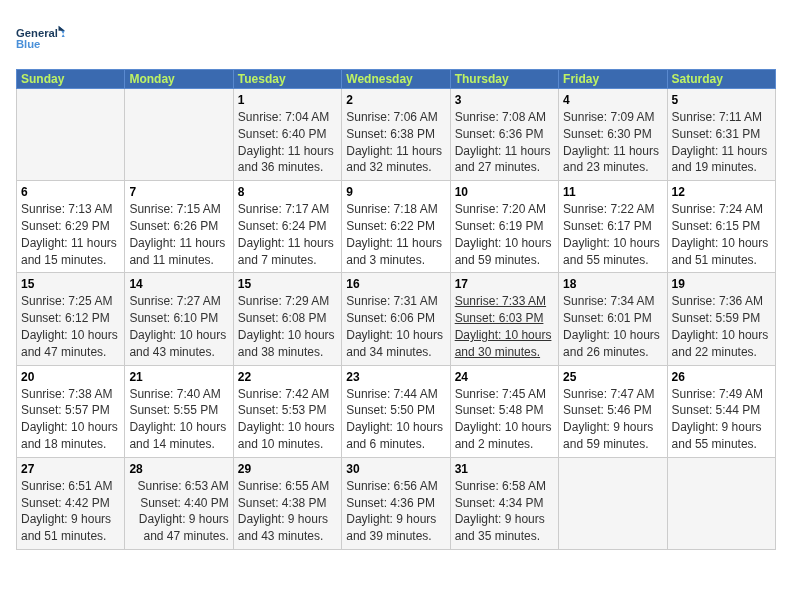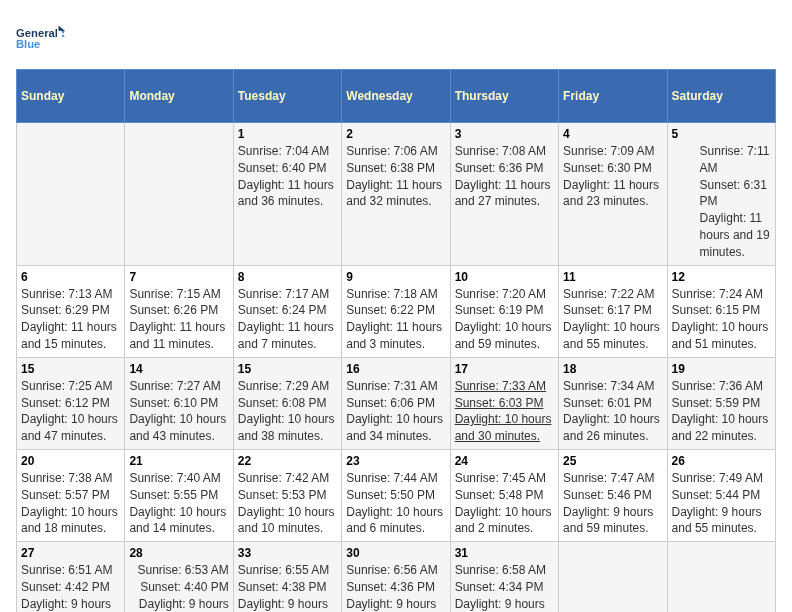--- a/index.html
+++ b/index.html
@@ -32,22 +32,22 @@
       font-size: 14px;
       color: #555;
     }
     table {
       width: 100%;
       border-collapse: collapse;
       font-size: 11px;
     }
     thead tr th {
       background-color: #3a6ab0;
-      color: #fef9c3;
-      padding: 19px 4px;
+      color: #bef264;
+      padding: 2px 4px;
       text-align: left;
       font-size: 12px;
       font-weight: bold;
       border: 1px solid #5a8ad0;
     }
     tbody tr td {
       border: 1px solid #ccc;
       vertical-align: top;
       padding: 4px;
       height: 78px;
@@ -127,21 +127,21 @@
 Daylight: 11 hours and 27 minutes.</div>
         </td>
         <td>
           <span class="day-number">4</span>
           <div class="day-info" style="white-space: pre-line;">Sunrise: 7:09 AM
 Sunset: 6:30 PM
 Daylight: 11 hours and 23 minutes.</div>
         </td>
         <td>
           <span class="day-number">5</span>
-          <div class="day-info" style="white-space: pre-line; margin-left: 28px;">Sunrise: 7:11 AM
+          <div class="day-info" style="white-space: pre-line;">Sunrise: 7:11 AM
 Sunset: 6:31 PM
 Daylight: 11 hours and 19 minutes.</div>
         </td>
       </tr>
       <tr>
         <td>
           <span class="day-number">6</span>
           <div class="day-info" style="white-space: pre-line;">Sunrise: 7:13 AM
 Sunset: 6:29 PM
 Daylight: 11 hours and 15 minutes.</div>
@@ -278,21 +278,21 @@
 Sunset: 4:42 PM
 Daylight: 9 hours and 51 minutes.</div>
         </td>
         <td>
           <span class="day-number">28</span>
           <div class="day-info" style="white-space: pre-line; text-align: right;">Sunrise: 6:53 AM
 Sunset: 4:40 PM
 Daylight: 9 hours and 47 minutes.</div>
         </td>
         <td>
-          <span class="day-number">33</span>
+          <span class="day-number">29</span>
           <div class="day-info" style="white-space: pre-line;">Sunrise: 6:55 AM
 Sunset: 4:38 PM
 Daylight: 9 hours and 43 minutes.</div>
         </td>
         <td>
           <span class="day-number">30</span>
           <div class="day-info" style="white-space: pre-line;">Sunrise: 6:56 AM
 Sunset: 4:36 PM
 Daylight: 9 hours and 39 minutes.</div>
         </td>

